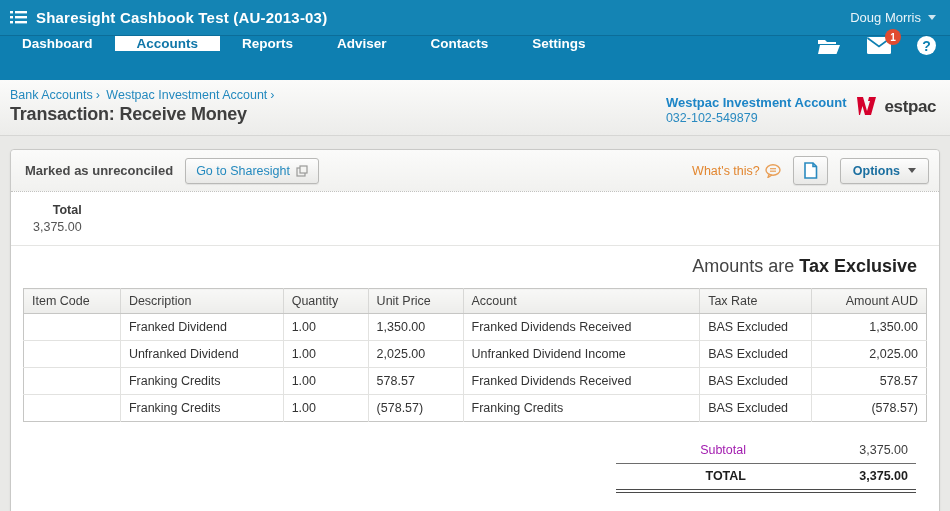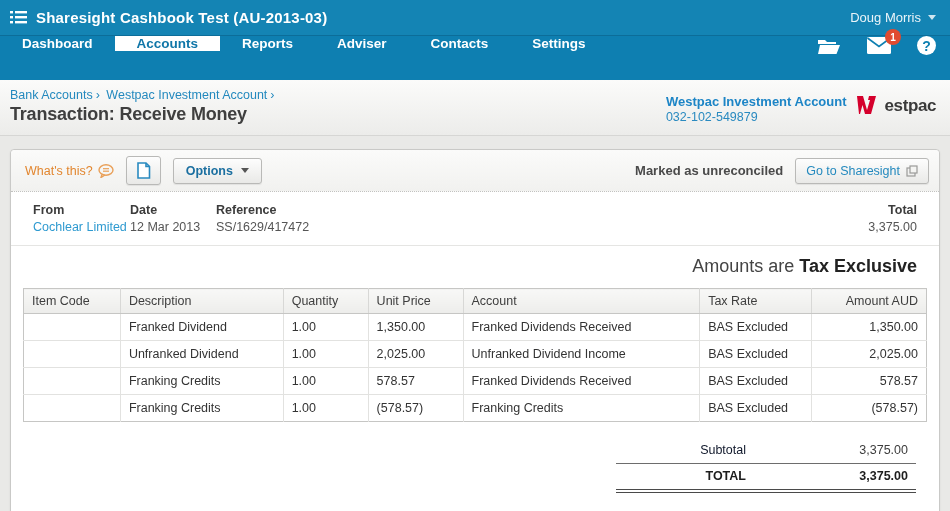--- a/index.html
+++ b/index.html
@@ -27,21 +27,21 @@
   .badge {
     position:absolute; top:-8px; right:-10px; min-width:16px; height:16px; border-radius:8px;
     background:#e04b30; color:#fff; font-size:10px; font-weight:bold; display:flex;
     align-items:center; justify-content:center; padding:0 4px;
   }
   .help-circle { width:19px; height:19px; border-radius:50%; background:#fff; color:#0e7fb1; font-weight:bold; font-size:14px; display:flex; align-items:center; justify-content:center; }
 
   
   .page-head {
     background:linear-gradient(#fbfbfa,#ececea); border-bottom:1px solid #d6d6d4;
-    padding:8px 14px 10px 10px; display:flex; justify-content:space-between; align-items:center;
+    padding:8px 14px 10px 10px; display:flex; justify-content:space-between; align-items:flex-end;
   }
   .breadcrumb { font-size:12.5px; margin-bottom:2px; }
   .breadcrumb a { color:#2389be; text-decoration:none; cursor:pointer; }
   .crumb-sep { color:#2389be; margin:0 3px; }
   h1.page-title { font-size:18px; color:#3f3f3f; font-weight:bold; letter-spacing:-.2px; }
   .ph-right { display:flex; align-items:flex-start; gap:10px; padding-top:4px; }
   .acct { text-align:left; }
   .acct-name { color:#1d85c6; font-weight:bold; font-size:13px; }
   .acct-num { color:#2a8ac0; font-size:12.5px; margin-top:1px; }
   .westpac { display:flex; align-items:center; margin-top:2px; }
@@ -94,21 +94,21 @@
   table.lines th:last-child { border-right:none; text-align:right; }
   table.lines td { padding:6px 8px; border-right:1px solid #e2e2e0; border-top:1px solid #e2e2e0; color:#333; background:#fff; }
   table.lines tr:first-child td { border-top:none; }
   table.lines td:last-child { border-right:none; text-align:right; }
   col.c-item{width:97px;} col.c-desc{width:163px;} col.c-qty{width:85px;} col.c-price{width:95px;}
   col.c-acct{width:237px;} col.c-tax{width:112px;} col.c-amt{width:115px;}
 
   
   .totals { width:300px; margin:16px 23px 0 auto; font-size:12.5px; }
   .t-row { display:flex; align-items:center; padding:5px 8px 6px 0; }
-  .t-label { flex:1; text-align:right; color:#0f172a; padding-right:52px; }
+  .t-label { flex:1; text-align:right; color:#a21caf; padding-right:52px; }
   .t-value { width:110px; text-align:right; color:#3c3c3c; }
   .t-line-single { border-top:1px solid #6d6d6d; }
   .t-row.grand { font-weight:bold; }
   .t-row.grand .t-label, .t-row.grand .t-value { color:#1d1d1d; }
   .t-line-double { height:4px; border-top:1px solid #4a4a4a; border-bottom:1px solid #4a4a4a; }
 
   svg { display:block; }
 </style>
 </head>
 <body>
@@ -186,67 +186,53 @@
         <span class="westpac-text">estpac</span>
       </div>
     </div>
   </div>
 
   <main class="content">
     <section class="panel">
 
       <div class="panel-head">
         <div class="ph-group">
+          <span class="status-text">Marked as unreconciled</span>
+          <button class="btn">
+            <span>Go to Sharesight</span>
+            <svg width="12" height="12" viewBox="0 0 12 12">
+              <rect x="1" y="3" width="8" height="8" fill="none" stroke="#9a9a98" stroke-width="1.2"></rect>
+              <rect x="4" y="1" width="7" height="7" fill="#f4f4f2" stroke="#9a9a98" stroke-width="1.2"></rect>
+            </svg>
+          </button>
+        </div>
+        <div class="ph-group">
           <a class="whats-this">
             <span>What's this?</span>
             <svg width="16" height="14" viewBox="0 0 16 14">
               <ellipse cx="8" cy="6" rx="7" ry="5.2" fill="none" stroke="#e9a059" stroke-width="1.4"></ellipse>
               <path d="M4 10.5 L3 13.5 L7 11" fill="none" stroke="#e9a059" stroke-width="1.4"></path>
               <line x1="5" y1="4.7" x2="11" y2="4.7" stroke="#e9a059" stroke-width="1.2"></line>
               <line x1="5" y1="7.2" x2="11" y2="7.2" stroke="#e9a059" stroke-width="1.2"></line>
             </svg>
           </a>
           <button class="btn btn-icononly">
             <svg width="15" height="17" viewBox="0 0 15 17">
               <path d="M2 1 h8 l3.5 3.5 v11.5 h-11.5 z" fill="#fff" stroke="#2a8ac0" stroke-width="1.6"></path>
               <path d="M10 1 v3.5 h3.5" fill="none" stroke="#2a8ac0" stroke-width="1.6"></path>
             </svg>
           </button>
           <button class="btn btn-options">
             <span>Options</span>
             <span class="caret-down"></span>
           </button>
         </div>
-        <div class="ph-group">
-          <span class="status-text">Marked as unreconciled</span>
-          <button class="btn">
-            <span>Go to Sharesight</span>
-            <svg width="12" height="12" viewBox="0 0 12 12">
-              <rect x="1" y="3" width="8" height="8" fill="none" stroke="#9a9a98" stroke-width="1.2"></rect>
-              <rect x="4" y="1" width="7" height="7" fill="#f4f4f2" stroke="#9a9a98" stroke-width="1.2"></rect>
-            </svg>
-          </button>
-        </div>
       </div>
 
       <div class="meta-row">
-        <div class="meta-left">
-          <div class="field field-from">
-            <div class="f-label">From</div>
-            <div class="f-value"><a>Cochlear Limited</a></div>
-          </div>
-          <div class="field field-date">
-            <div class="f-label">Date</div>
-            <div class="f-value">12 Mar 2013</div>
-          </div>
-          <div class="field">
-            <div class="f-label">Reference</div>
-            <div class="f-value">SS/1629/417472</div>
-          </div>
-        </div>
         <div class="field field-total">
           <div class="f-label">Total</div>
           <div class="f-value">3,375.00</div>
         </div>
       </div>
 
       <div class="divider"></div>
 
       <div class="amounts-note">
         <span>Amounts are </span><b>Tax Exclusive</b>

